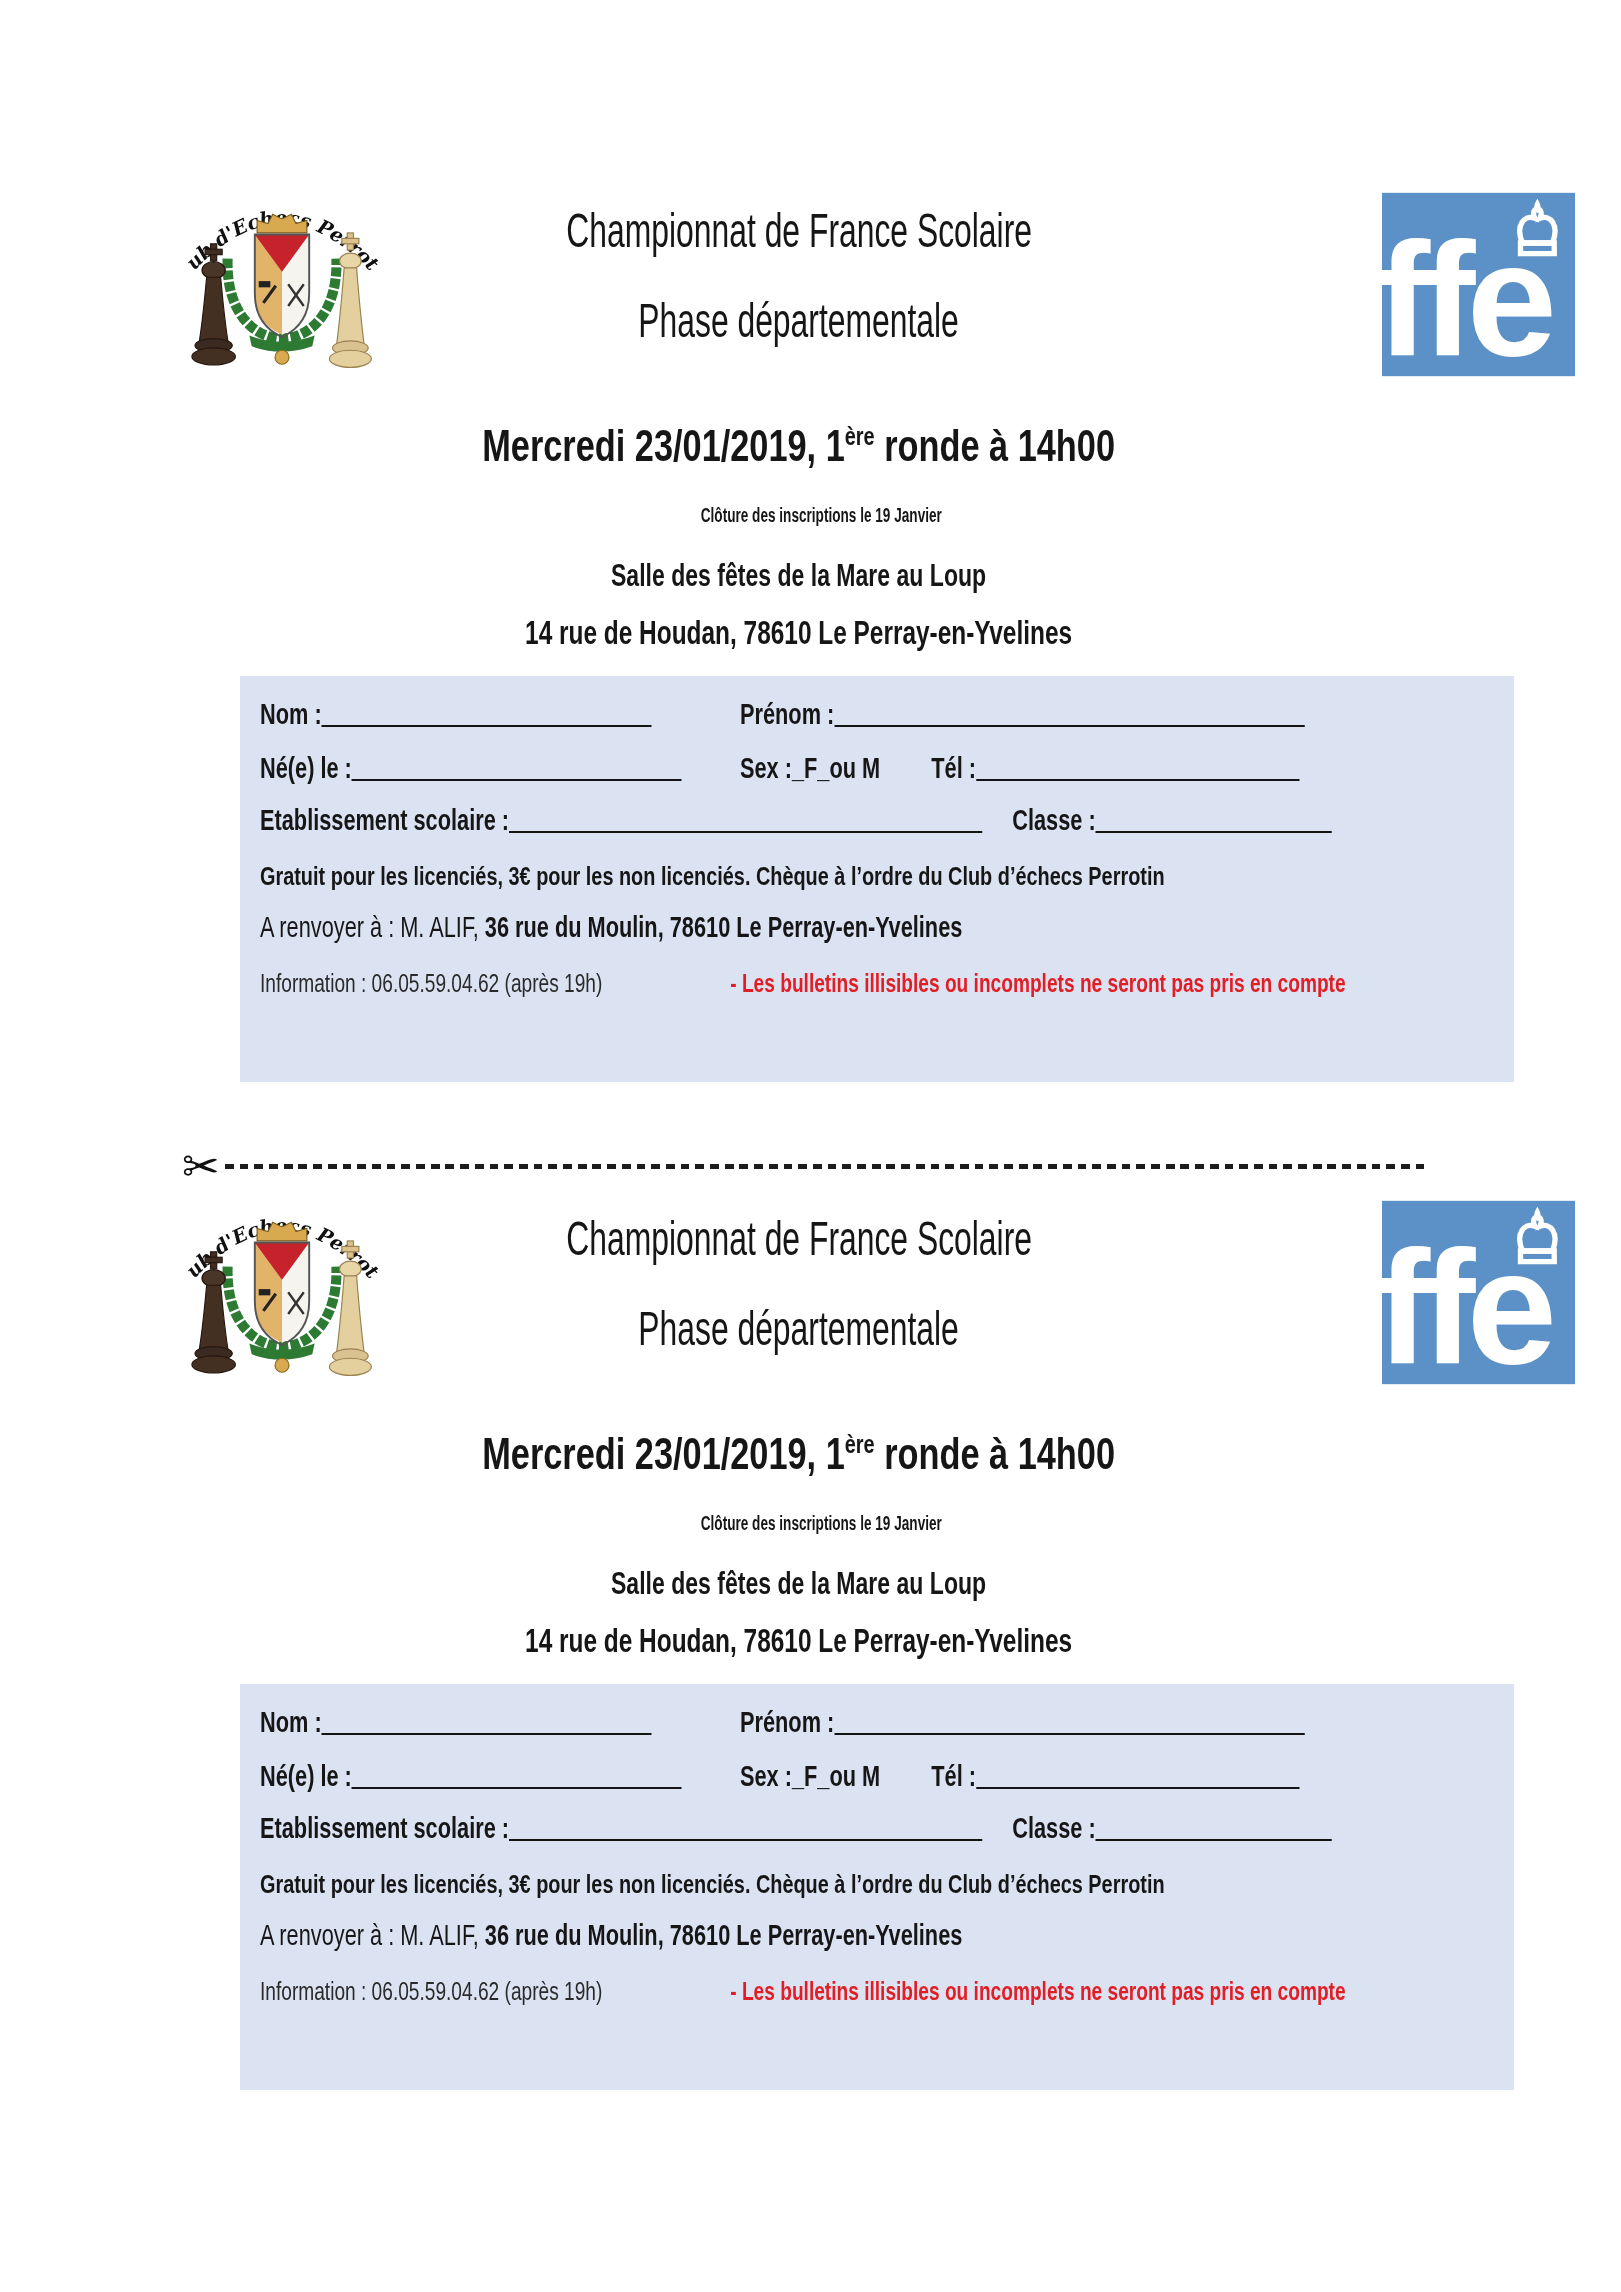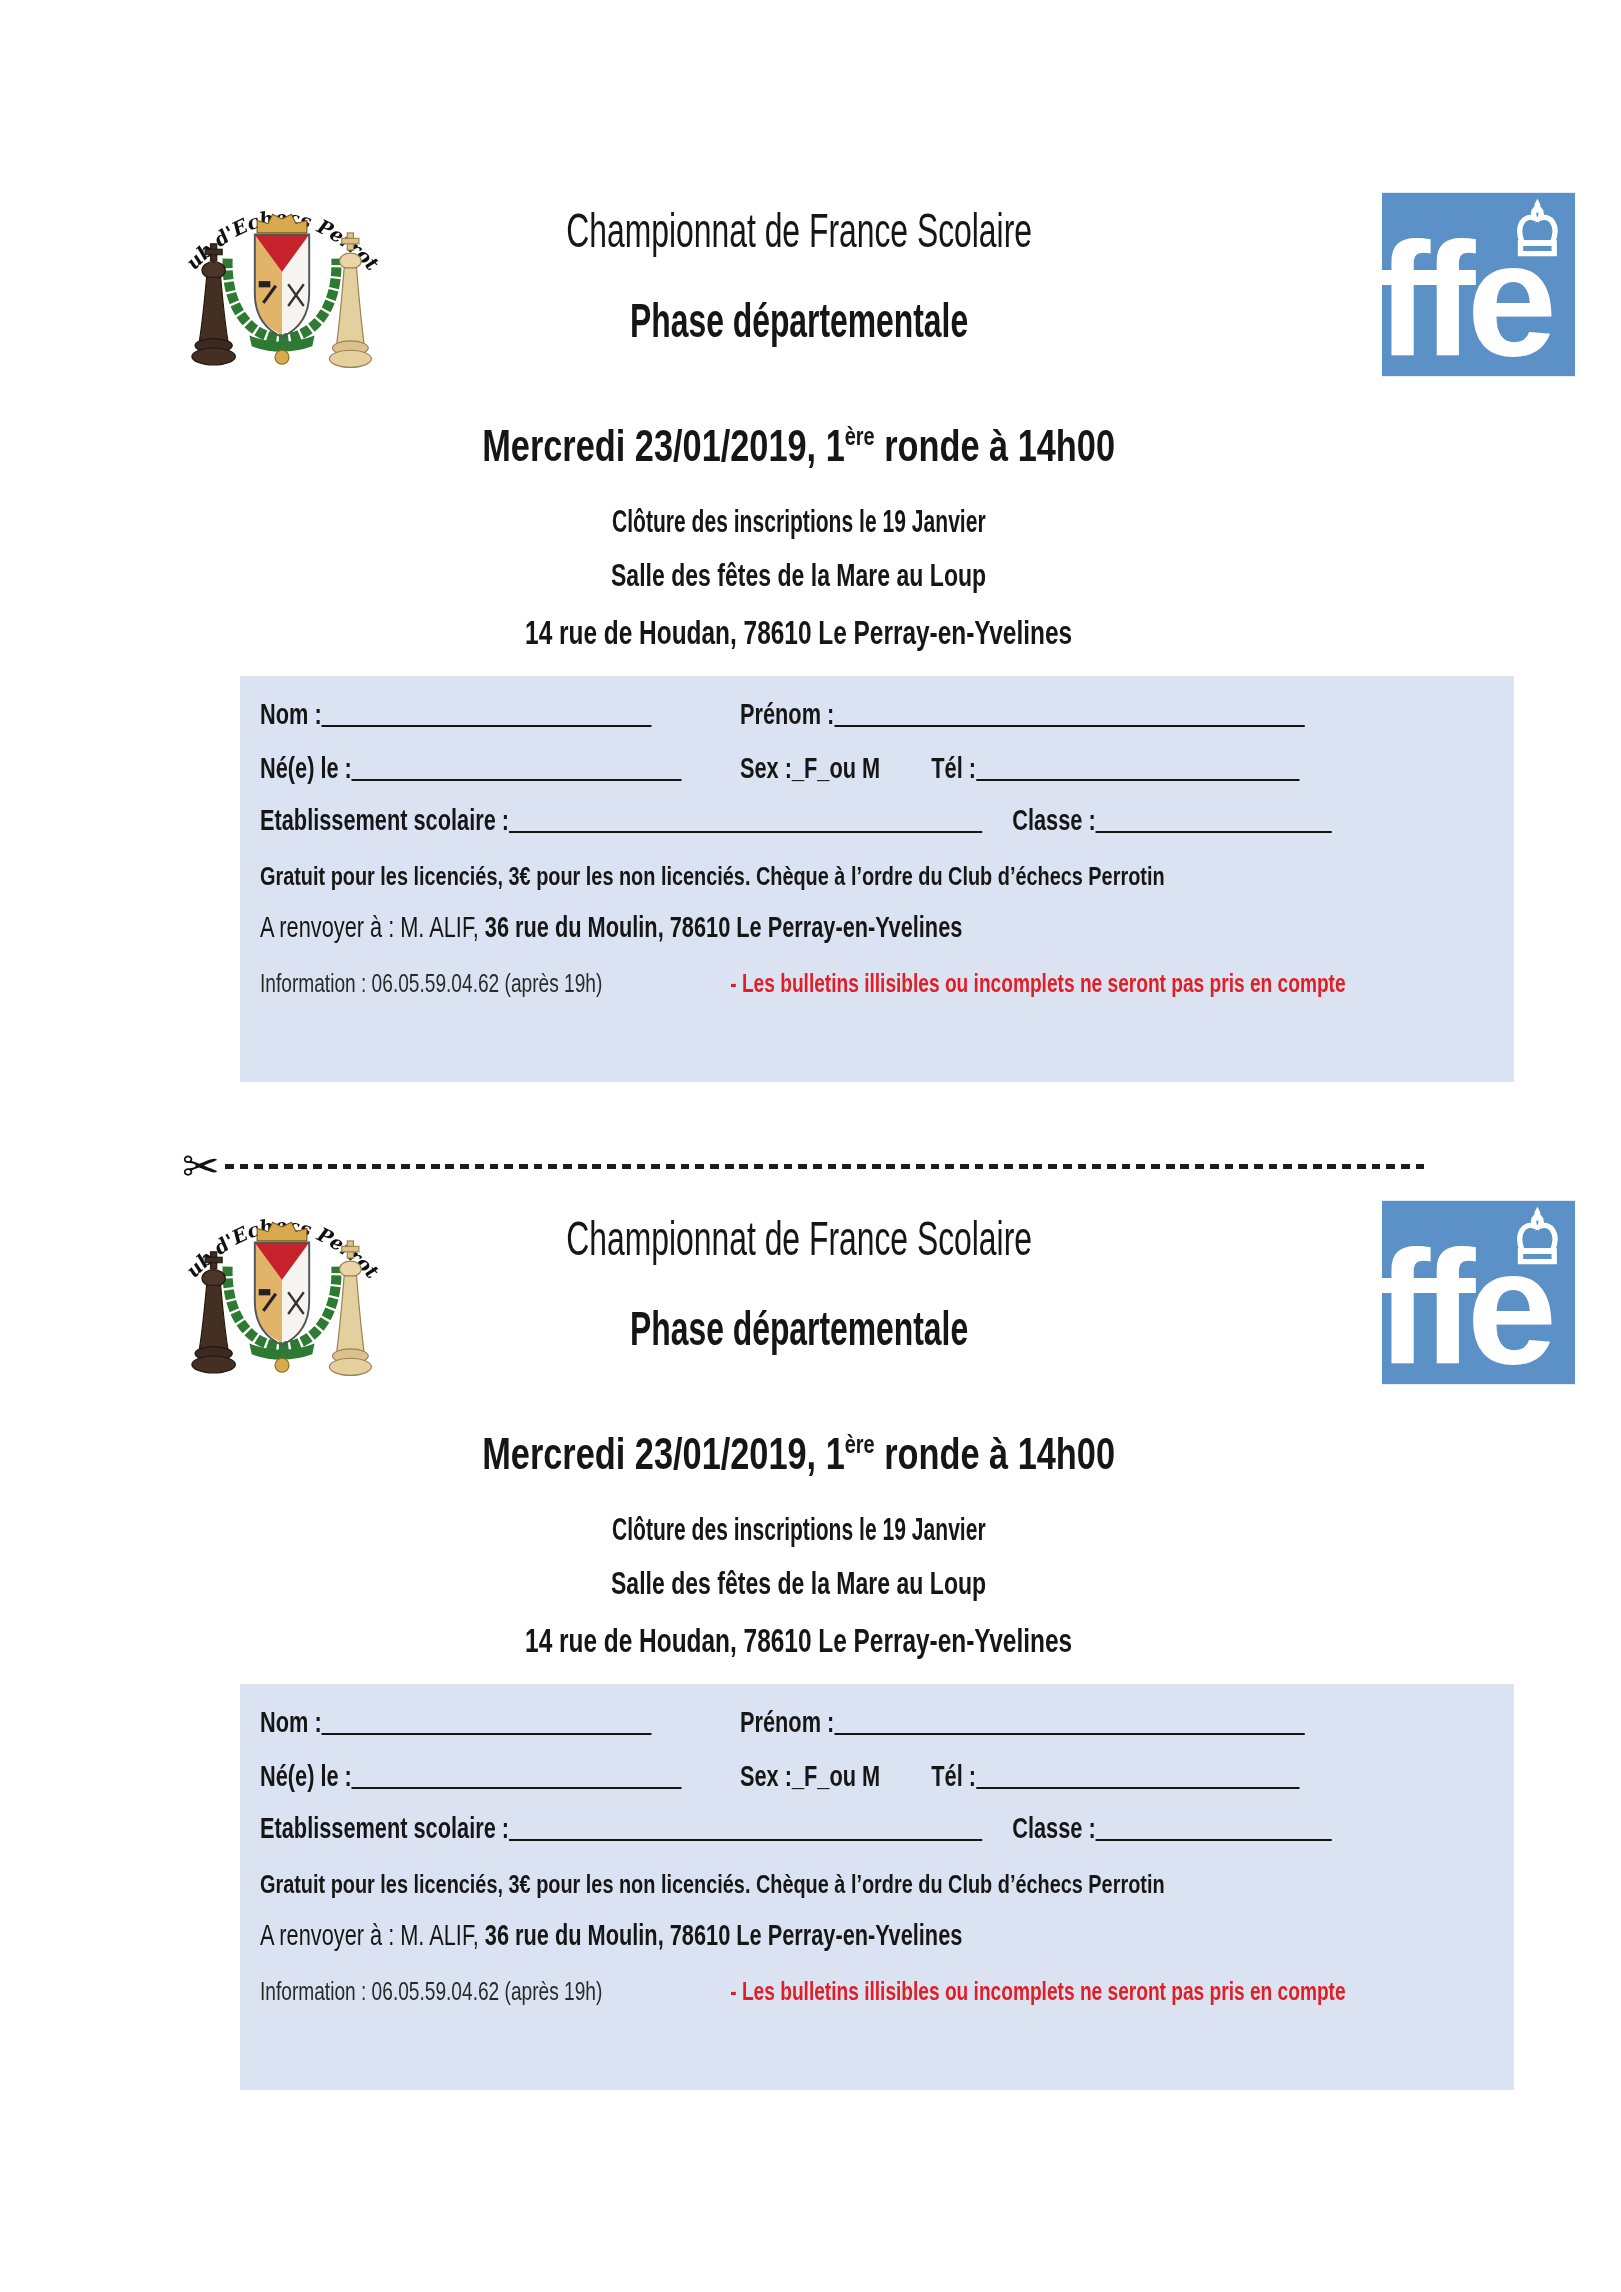--- a/index.html
+++ b/index.html
@@ -19,24 +19,24 @@
   
   .cline { position:absolute; left:0; width:1598px; text-align:center; white-space:nowrap; }
   .cline > span { display:inline-block; white-space:nowrap; }
   .sx65 > span { transform:scaleX(0.65); }
   .sx68 > span { transform:scaleX(0.68); }
   .sx72 > span { transform:scaleX(0.72); }
   .sx74 > span { transform:scaleX(0.74); }
   .sx78 > span { transform:scaleX(0.78); }
 
   .title-l1 { top:202px; font-size:49px; font-weight:normal; }
-  .title-l2 { top:292px; font-size:49px; font-weight:bold; }
+  .title-l2 { top:292px; font-size:49px; font-weight:normal; }
   .date-line { top:421px; font-size:44px; font-weight:bold; }
   .date-line sup { font-size:58%; line-height:0; }
-  .closure-line { top:504px; font-size:31px; font-weight:bold; }
+  .closure-line { top:504px; font-size:20px; font-weight:bold;padding-left:22px; }
   .venue-line   { top:557px; font-size:32px; font-weight:bold; }
   .address-line { top:614px; font-size:33px; font-weight:bold; }
 
   
   .fbox {
     position:absolute; left:240px; top:676px; width:1274px; height:406px;
     background:#dbe3f3;
   }
   .frow { position:absolute; left:19.6px; height:37px; }
   .r1 { top:19.6px; }  .r2 { top:74px; }  .r3 { top:126px; }

